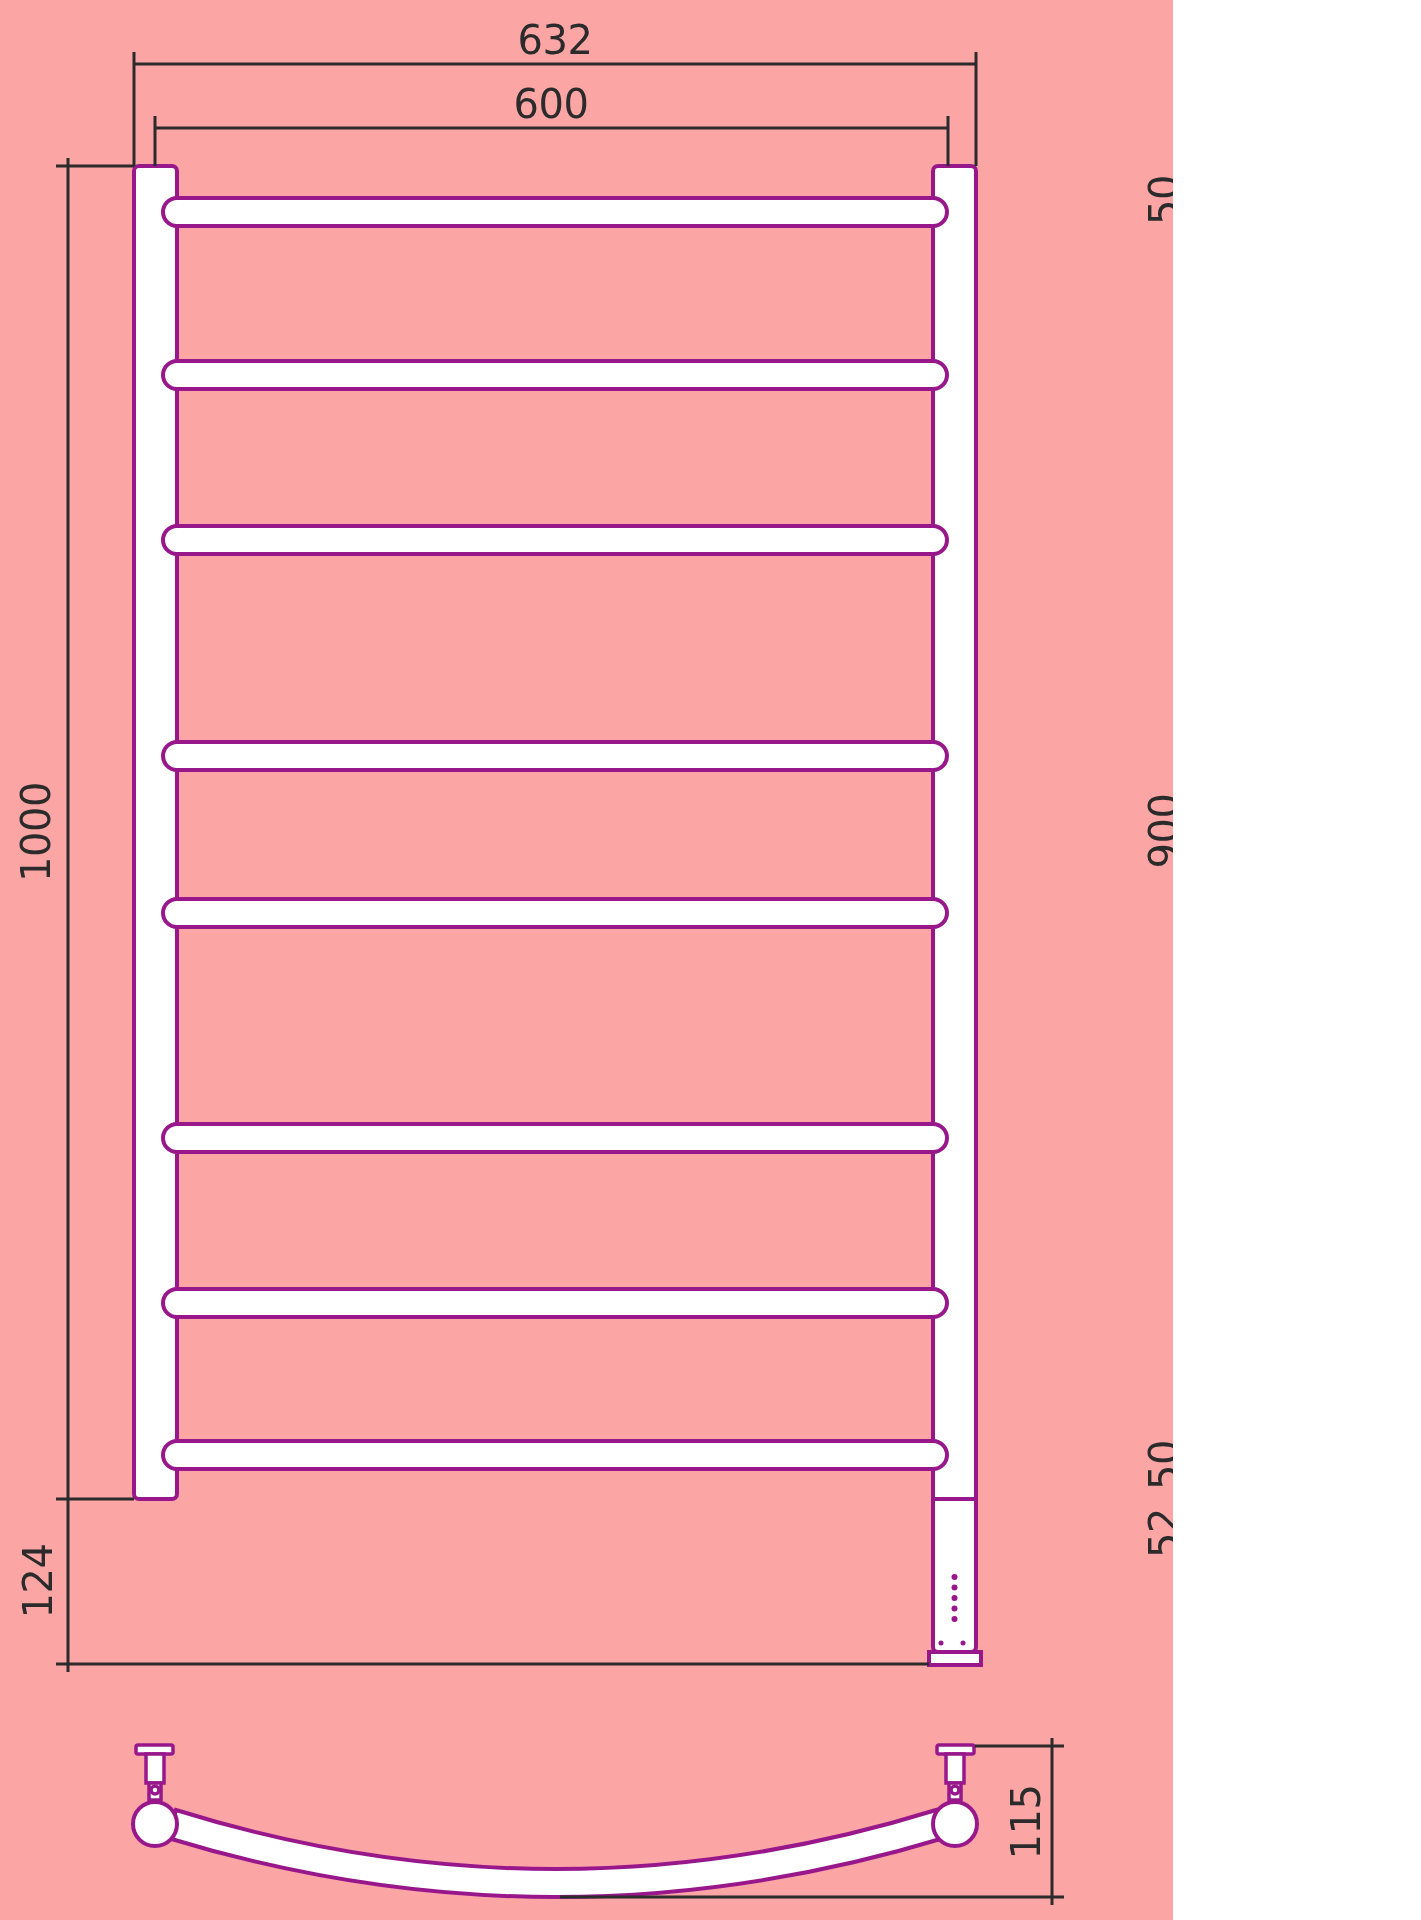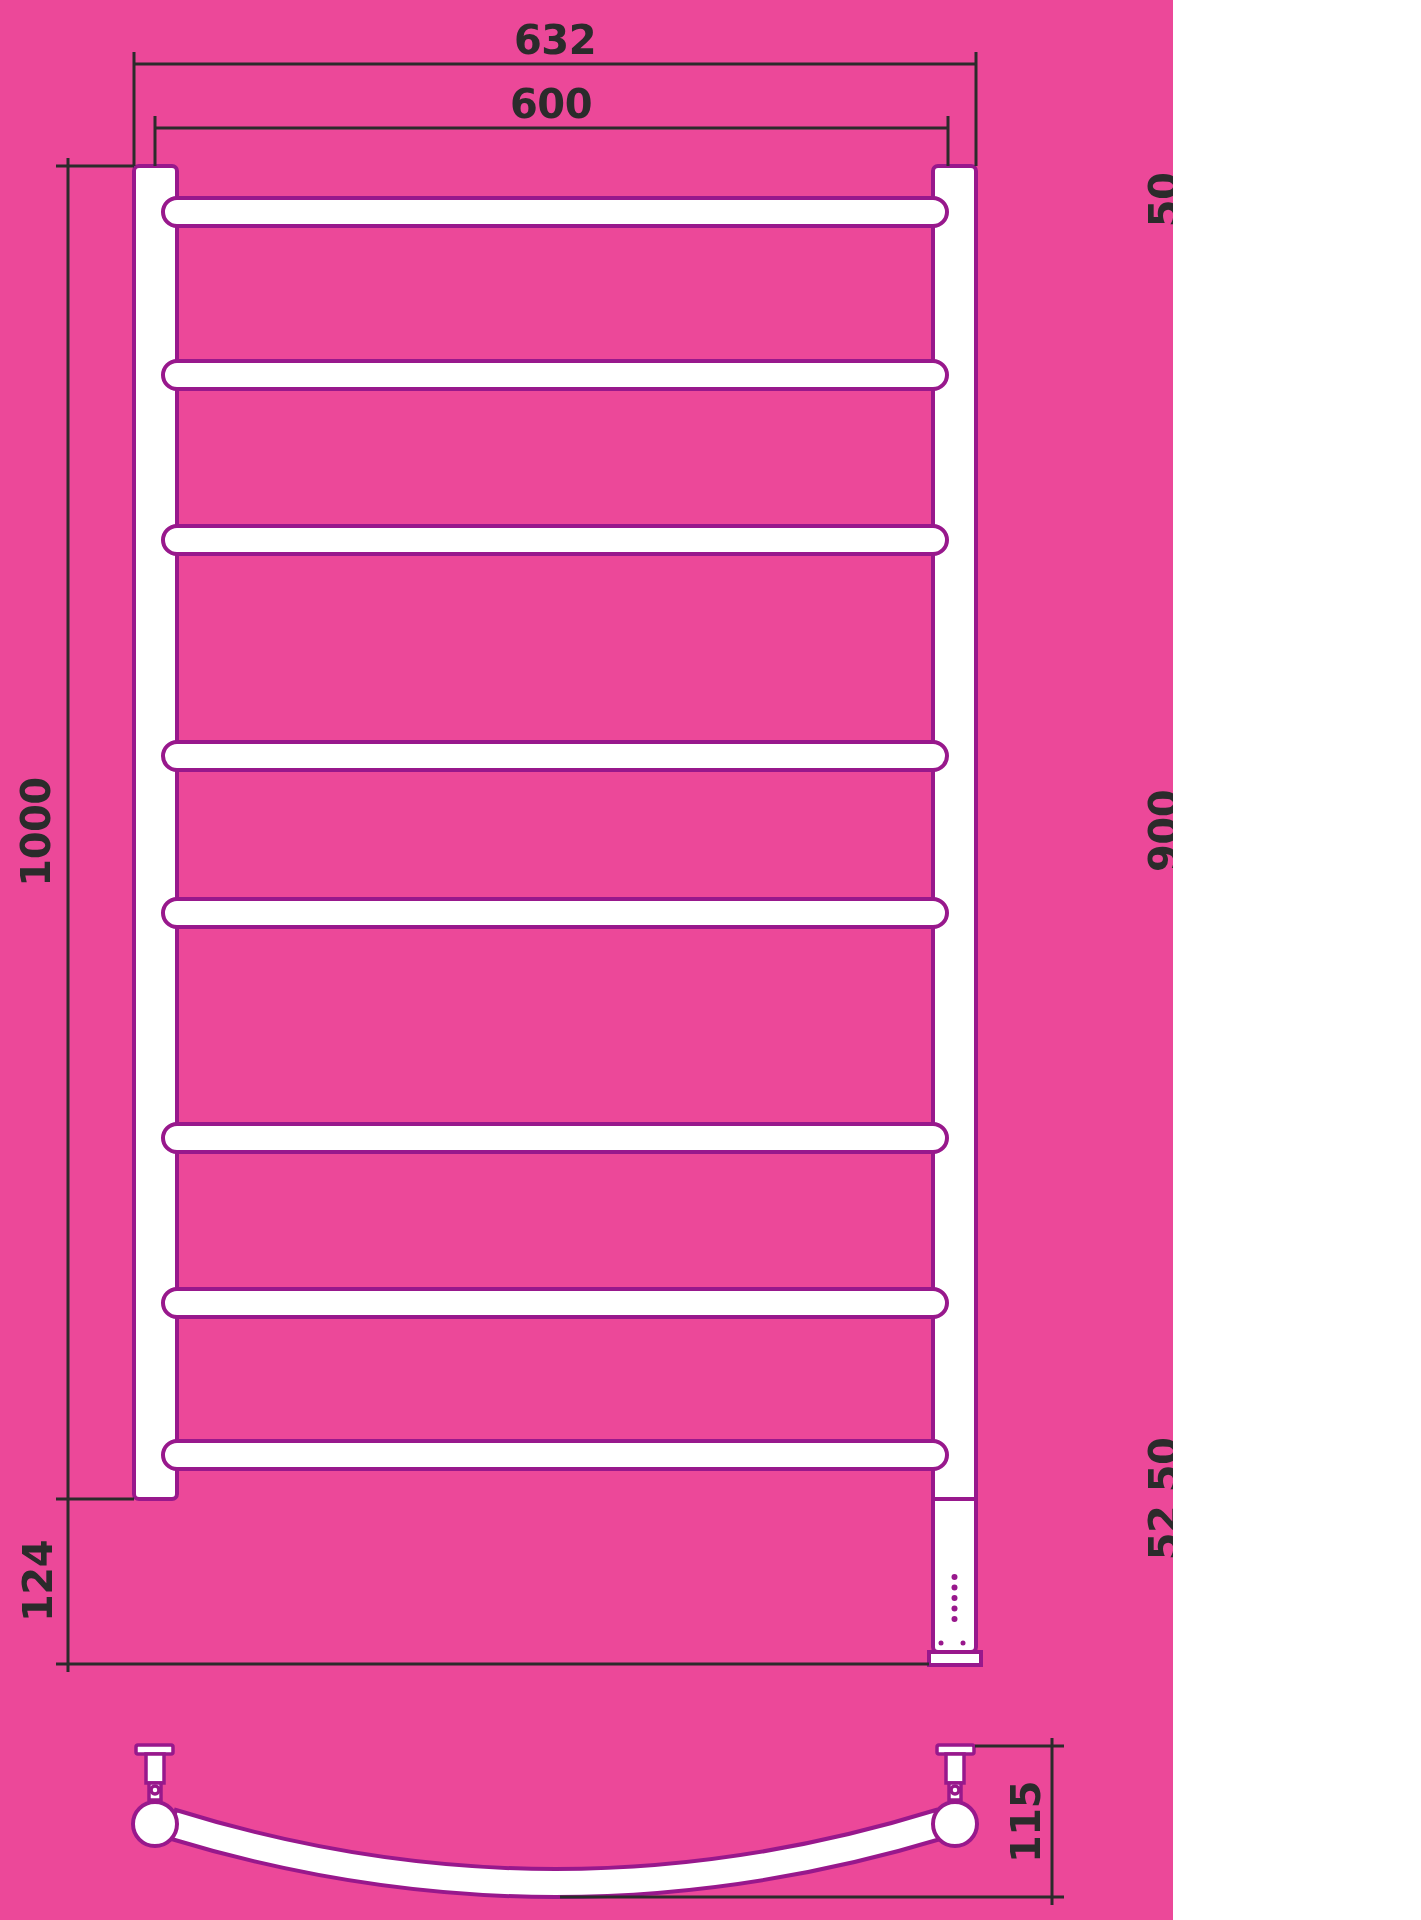--- a/index.html
+++ b/index.html
@@ -1,16 +1,16 @@
 <!DOCTYPE html>
 <html><head>
 <meta charset="utf-8">
 <style>
   html,body{margin:0;padding:0;background:#ffffff;}
-  .page{width:1173px;height:1920px;position:relative;background:#ec4899;overflow:hidden;font-weight:bold;}
+  .page{width:1173px;height:1920px;position:relative;background:#fca5a5;overflow:hidden;}
   svg{display:block;}
   text.dim{
     font-family:"DejaVu Sans", sans-serif;
     font-size:40px;
     letter-spacing:-0.5px;
     fill:#2b2b2b;
   }
 </style>
 </head>
 <body>

